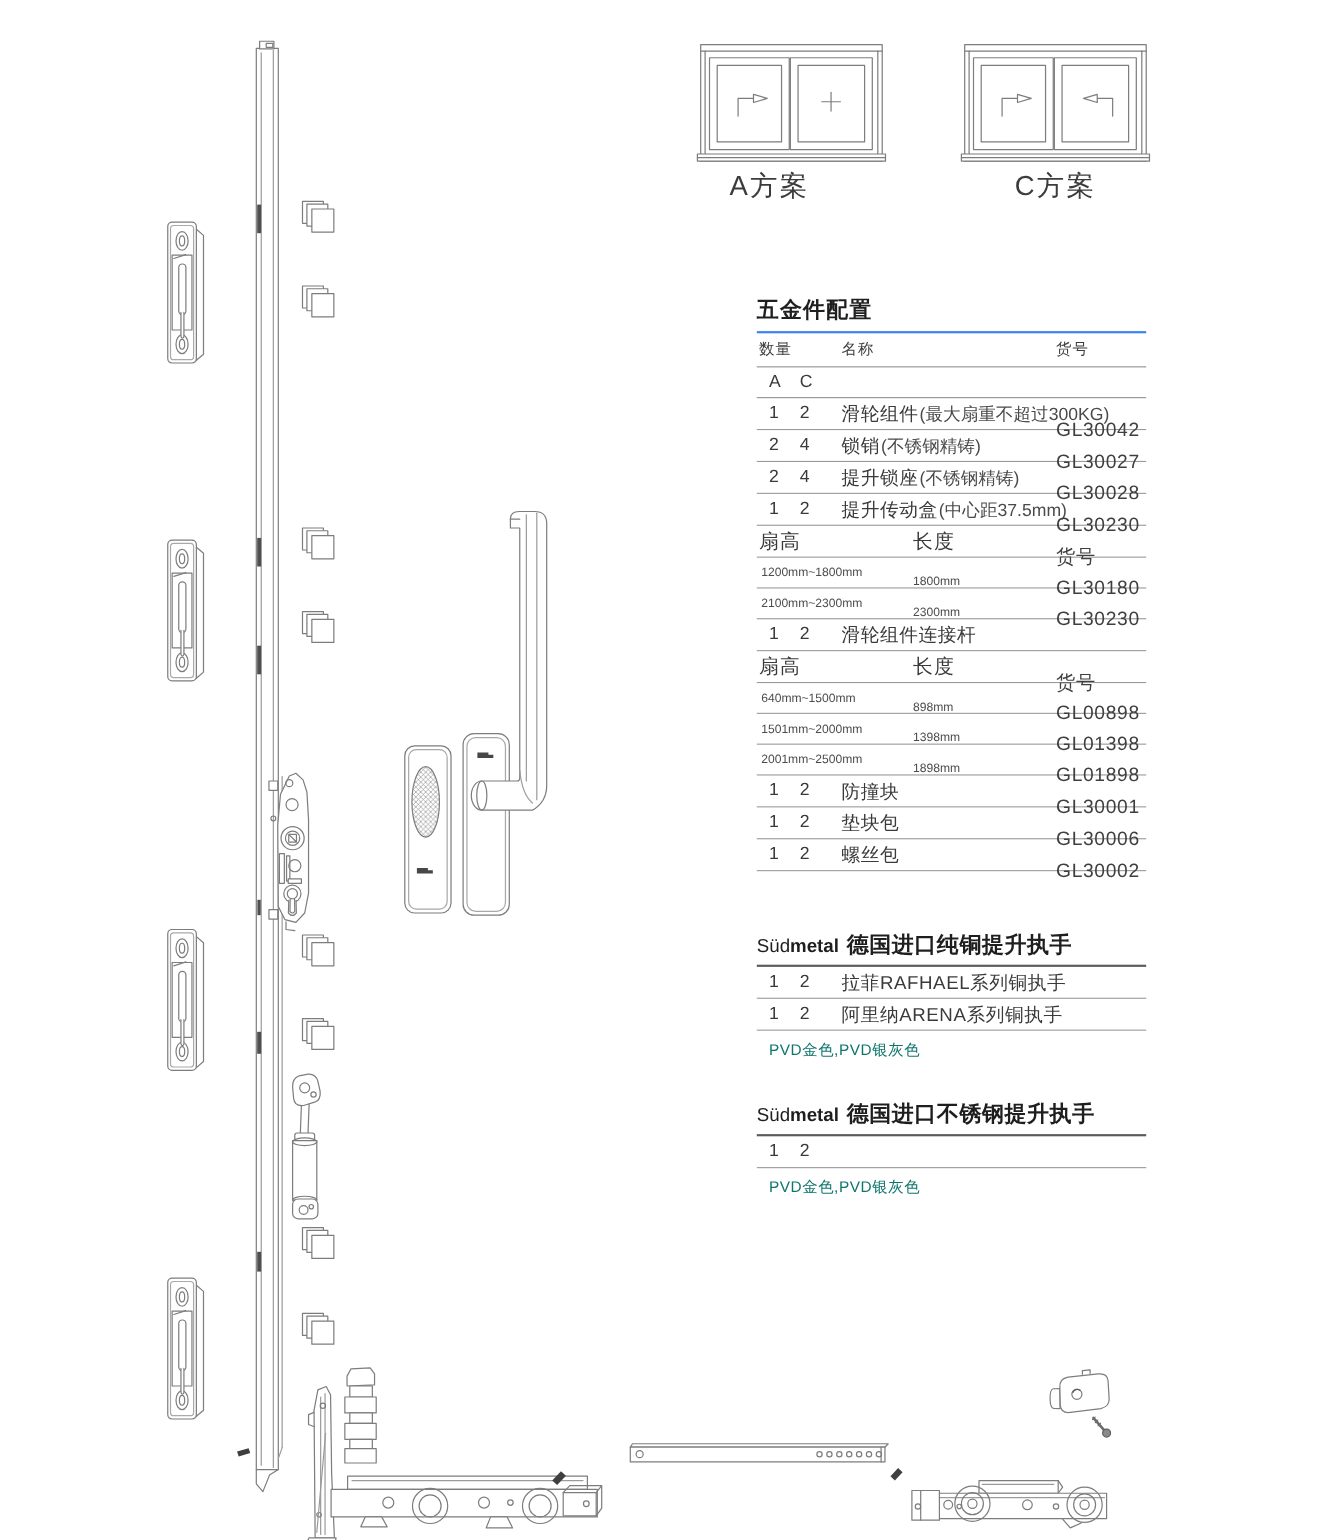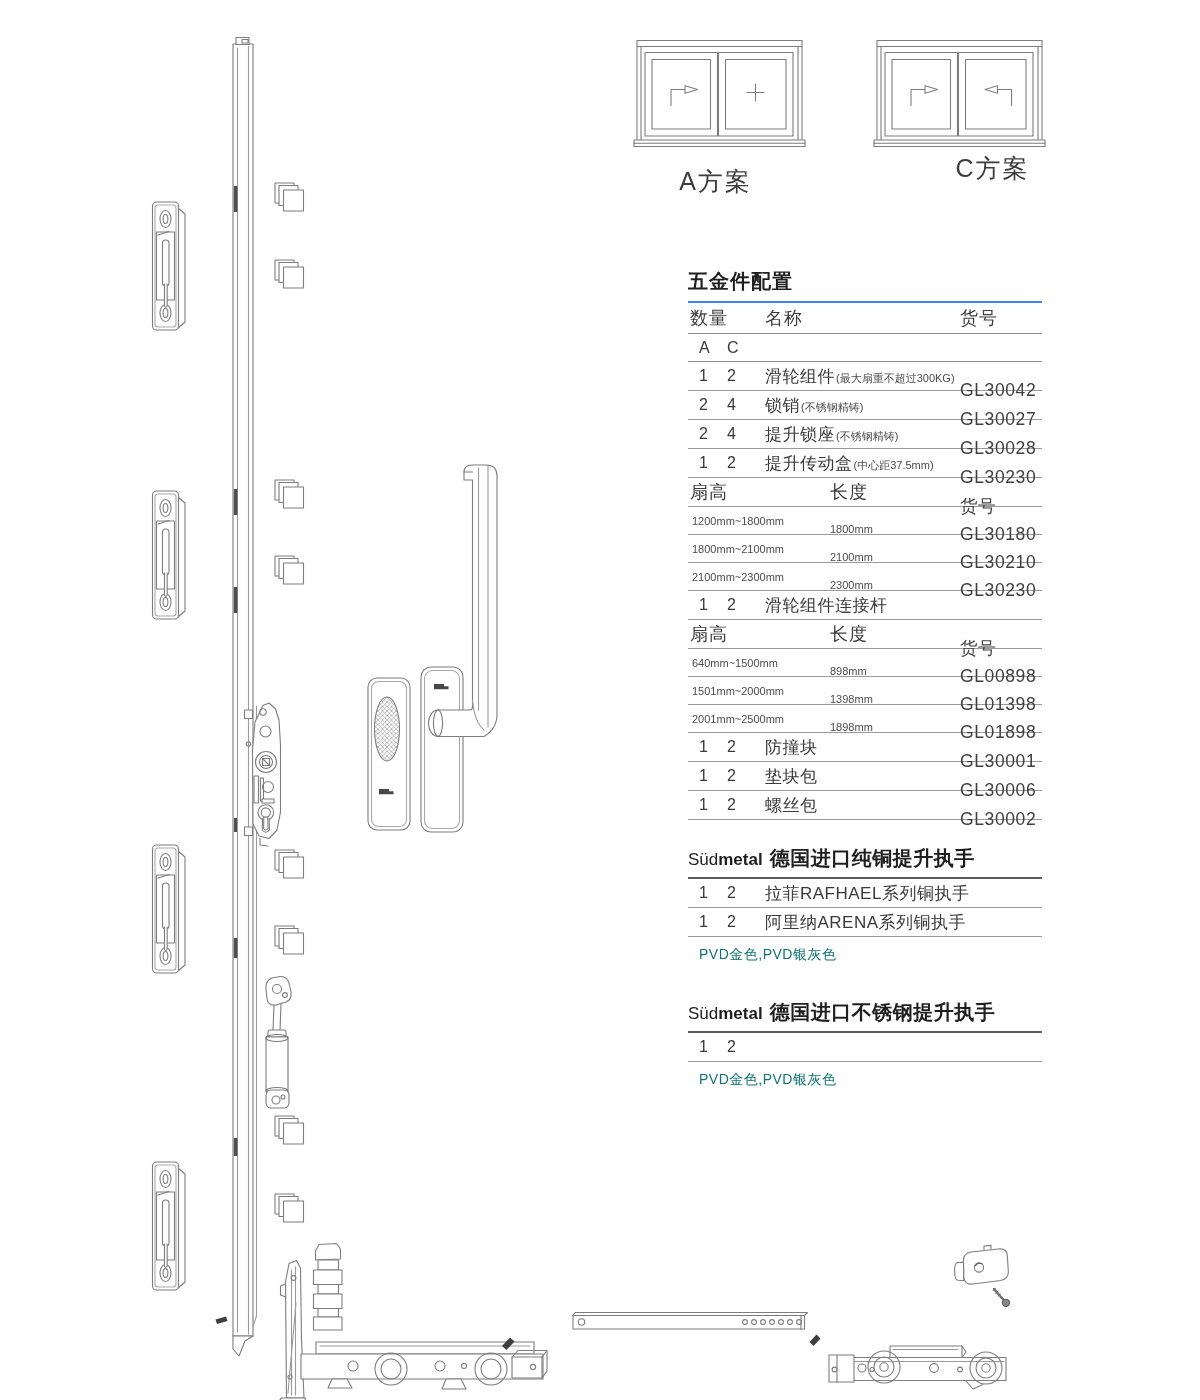--- a/index.html
+++ b/index.html
@@ -3,40 +3,40 @@
 <meta charset="utf-8">
 <style>
   html,body{margin:0;padding:0;}
   body{
     width:1200px;height:1400px;position:relative;background:#ffffff;
     font-family:"Liberation Sans","DejaVu Sans",sans-serif;color:#3a3a3a;overflow:hidden;
   }
   #drawings{position:absolute;left:0;top:0;}
   .win-label{position:absolute;top:152px;width:165px;text-align:center;
     font-size:25px;color:#3c3c3c;letter-spacing:2px;}
-  #win-label-a{left:633px;margin-top:13px;}
-  #win-label-c{left:910px;}
+  #win-label-a{left:617px;}
+  #win-label-c{left:877px;}
 
   
   #hw-table{position:absolute;left:688px;top:268px;width:354px;}
   .hw-title{font-size:20px;font-weight:bold;color:#1f1f1f;letter-spacing:1px;
     padding-bottom:6px;border-bottom:2px solid #3b82f6;}
-  .hw-header{display:flex;align-items:center;height:30px;font-size:18px;color:#3c3c3c;
+  .hw-header{display:flex;align-items:center;height:30px;font-size:14px;color:#3c3c3c;
     border-bottom:1.6px solid #8f8f8f;letter-spacing:1px;}
   .h-qty{width:77px;padding-left:2px;box-sizing:border-box;}
   .h-name{width:195px;}
   .h-sku{flex:1;}
   .hw-ac{display:flex;align-items:center;height:27px;font-size:17px;
     border-bottom:1.6px solid #8f8f8f;}
   .hw-row{display:flex;align-items:center;border-bottom:1.6px solid #9a9a9a;}
   .row-item{height:28px;}
   .col-a{width:39px;padding-left:11px;box-sizing:border-box;font-size:16px;}
   .col-c{width:38px;font-size:16px;}
   .col-name{width:195px;white-space:nowrap;font-size:17px;letter-spacing:0.5px;}
-  .col-name .note{font-size:11px;letter-spacing:0;color:#4a4a4a;margin-left:1px;}
+  .col-name .note{font-size:16px;letter-spacing:0;color:#4a4a4a;margin-left:1px;}
   .col-sku{flex:1;font-size:17.5px;color:#3f3f3f;letter-spacing:0.6px;margin-top:28px;}
   .row-size-header{height:28px;font-size:18px;letter-spacing:1px;}
   .col-fan{width:142px;padding-left:2px;box-sizing:border-box;}
   .col-len{width:130px;}
   .row-size{height:27px;}
   .row-size .col-fan{font-size:11px;color:#4c4c4c;padding-left:4px;letter-spacing:0;}
   .row-size .col-len{font-size:11px;color:#4c4c4c;letter-spacing:0;margin-top:16px;}
 
   
   #brand-col{position:absolute;left:688px;top:845px;width:354px;}
@@ -335,25 +335,20 @@
         <span class="col-fan">扇高</span>
         <span class="col-len">长度</span>
         <span class="col-sku">货号</span>
       </div>
       <div class="hw-row row-size">
         <span class="col-fan">1200mm~1800mm</span>
         <span class="col-len">1800mm</span>
         <span class="col-sku">GL30180</span>
       </div>
       <div class="hw-row row-size">
-        <span class="col-fan">1800mm~2100mm</span>
-        <span class="col-len">2100mm</span>
-        <span class="col-sku">GL30210</span>
-      </div>
-      <div class="hw-row row-size">
         <span class="col-fan">2100mm~2300mm</span>
         <span class="col-len">2300mm</span>
         <span class="col-sku">GL30230</span>
       </div>
       <div class="hw-row row-item">
         <span class="col-a">1</span>
         <span class="col-c">2</span>
         <span class="col-name">滑轮组件连接杆</span>
         <span class="col-sku"></span>
       </div>

